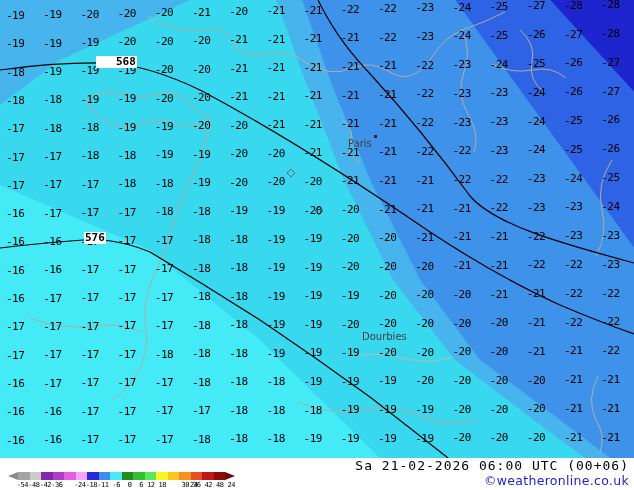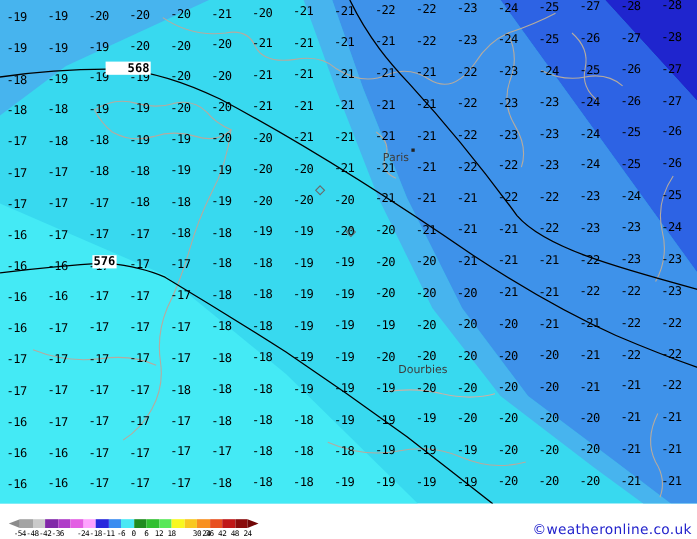--- a/index.html
+++ b/index.html
@@ -17,21 +17,21 @@
   .footer{position:absolute;left:0;top:458px;width:634px;height:32px;background:#fff;}
   .f-title{position:absolute;left:2px;top:0px;font:13px "DejaVu Sans Mono",monospace;color:#000;white-space:pre;}
   .f-date{position:absolute;right:5px;top:0px;font:13px "DejaVu Sans Mono",monospace;color:#000;letter-spacing:1px;white-space:pre;}
   .f-credit{position:absolute;right:5px;top:15px;font:12.5px "DejaVu Sans",sans-serif;color:#2222cc;letter-spacing:.3px;}
   .scalebar{position:absolute;left:18px;top:14px;height:8px;display:flex;}
   .scalebar .seg{width:11.5px;height:8px;}
   .arrow{position:absolute;top:14px;width:0;height:0;border-top:4px solid transparent;border-bottom:4px solid transparent;}
   .arrow.left{left:8px;border-right-width:10px;border-right-style:solid;}
   .arrow.right{left:225px;border-left-width:10px;border-left-style:solid;}
   .ticks{position:absolute;left:0;top:23px;height:8px;}
-  .ticks span{position:absolute;width:20px;text-align:center;
+  .ticks span{position:absolute;width:20px;text-align:right;
         font:7px "DejaVu Sans Mono",monospace;color:#000;letter-spacing:-0.5px;}
 </style>
 </head>
 <body>
 
 <div class="stage">
 
   <div class="map">
     <svg width="634" height="458" viewBox="0 0 634 458">
 
@@ -348,20 +348,21 @@
     <div id="overlay-labels">
         <span class="contour-label" style="left: 96px; top: 56px; padding-left: 20px;">568</span>
         <span class="contour-label" style="left: 84px; top: 232px;">576</span>
         <span class="city" style="left: 348px; top: 138px;">Paris</span>
         <span class="citydot" style="left: 374px; top: 135px;"></span>
         <span class="city" style="left: 362px; top: 331px;">Dourbies</span>
       </div>
   </div>
 
   <div class="footer">
+    <span class="f-date">Sa 21-02-2026 06:00 UTC (00+06)</span>
     <span class="f-credit" style="color: rgb(34, 34, 204);">©weatheronline.co.uk</span>
     <span class="arrow left" style="border-right-color: rgb(140, 140, 140);"></span>
     <div class="scalebar" id="scalebar">
         <span class="seg" style="background: rgb(164, 164, 164);"></span>
         <span class="seg" style="background: rgb(202, 202, 202);"></span>
         <span class="seg" style="background: rgb(129, 40, 168);"></span>
         <span class="seg" style="background: rgb(175, 60, 200);"></span>
         <span class="seg" style="background: rgb(227, 94, 227);"></span>
         <span class="seg" style="background: rgb(255, 162, 255);"></span>
         <span class="seg" style="background: rgb(40, 40, 220);"></span>

